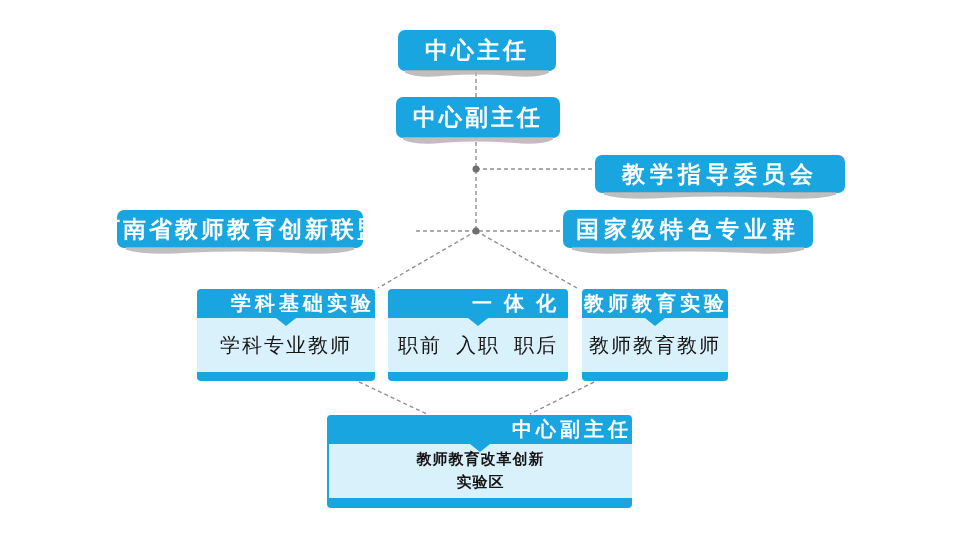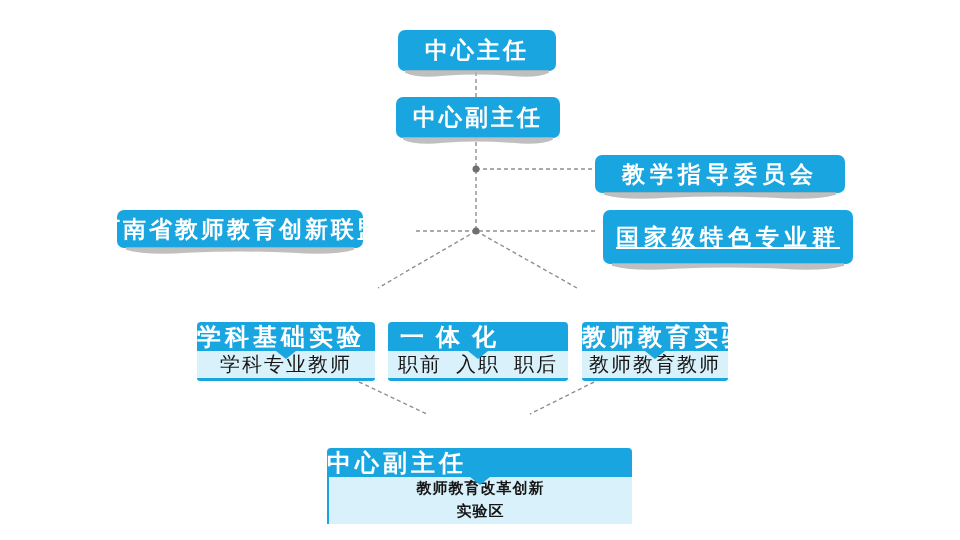--- a/index.html
+++ b/index.html
@@ -22,22 +22,22 @@
     display:flex;align-items:center;justify-content:center;
     color:#fff;font-weight:700;font-size:23px;letter-spacing:3px;
     text-align:center;white-space:nowrap;
   }
   .sbox .crescent{position:absolute;left:4px;bottom:-8px;width:calc(100% - 8px);height:9px;display:block;opacity:.85;}
   .ls5{letter-spacing:5px;}
   
   .panel{position:absolute;z-index:2;display:flex;flex-direction:column;}
   .p-header{
     position:relative;height:29px;background:var(--blue);border-radius:4px 4px 0 0;
-    display:flex;align-items:center;justify-content:flex-start;
-    color:#fff;font-weight:700;font-size:24px;letter-spacing:4px;white-space:nowrap;margin-top:33px;
+    display:flex;align-items:center;justify-content:flex-end;
+    color:#fff;font-weight:700;font-size:20px;letter-spacing:4px;white-space:nowrap;
   }
   .p-header::after{
     content:"";position:absolute;top:100%;left:50%;transform:translateX(-50%);
     border-left:10px solid transparent;border-right:10px solid transparent;
     border-top:8px solid var(--blue);z-index:3;
   }
   .p-header.wide-ls{letter-spacing:12px;text-indent:12px;}
   .p-body{
     flex:1;background:var(--light);display:flex;align-items:center;justify-content:center;
     color:var(--ink);font-weight:400;font-size:20px;letter-spacing:2px;
@@ -88,21 +88,21 @@
     </svg>
   </div>
 
   <div class="sbox ls5" style="left:595px;top:155px;width:250px;height:38px;">
     <span>教学指导委员会</span>
     <svg class="crescent" viewBox="0 0 100 10" preserveAspectRatio="none">
       <path d="M2 0 L2 3 Q10 9.5 28 6.5 Q50 3.5 72 6.5 Q90 9.5 98 3 L98 0 Z" fill="#b4b4b4"></path>
     </svg>
   </div>
 
-  <div class="sbox ls5" style="left:603px;top:210px;width:250px;height:54px;text-decoration:underline;">
+  <div class="sbox ls5" style="left:563px;top:210px;width:250px;height:38px;">
     <span>国家级特色专业群</span>
     <svg class="crescent" viewBox="0 0 100 10" preserveAspectRatio="none">
       <path d="M2 0 L2 3 Q10 9.5 28 6.5 Q50 3.5 72 6.5 Q90 9.5 98 3 L98 0 Z" fill="#b4b4b4"></path>
     </svg>
   </div>
 
   <div class="sbox" style="left:117px;top:210px;width:246px;height:38px;">
     <span>河南省教师教育创新联盟</span>
     <svg class="crescent" viewBox="0 0 100 10" preserveAspectRatio="none">
       <path d="M2 0 L2 3 Q10 9.5 28 6.5 Q50 3.5 72 6.5 Q90 9.5 98 3 L98 0 Z" fill="#b4b4b4"></path>

